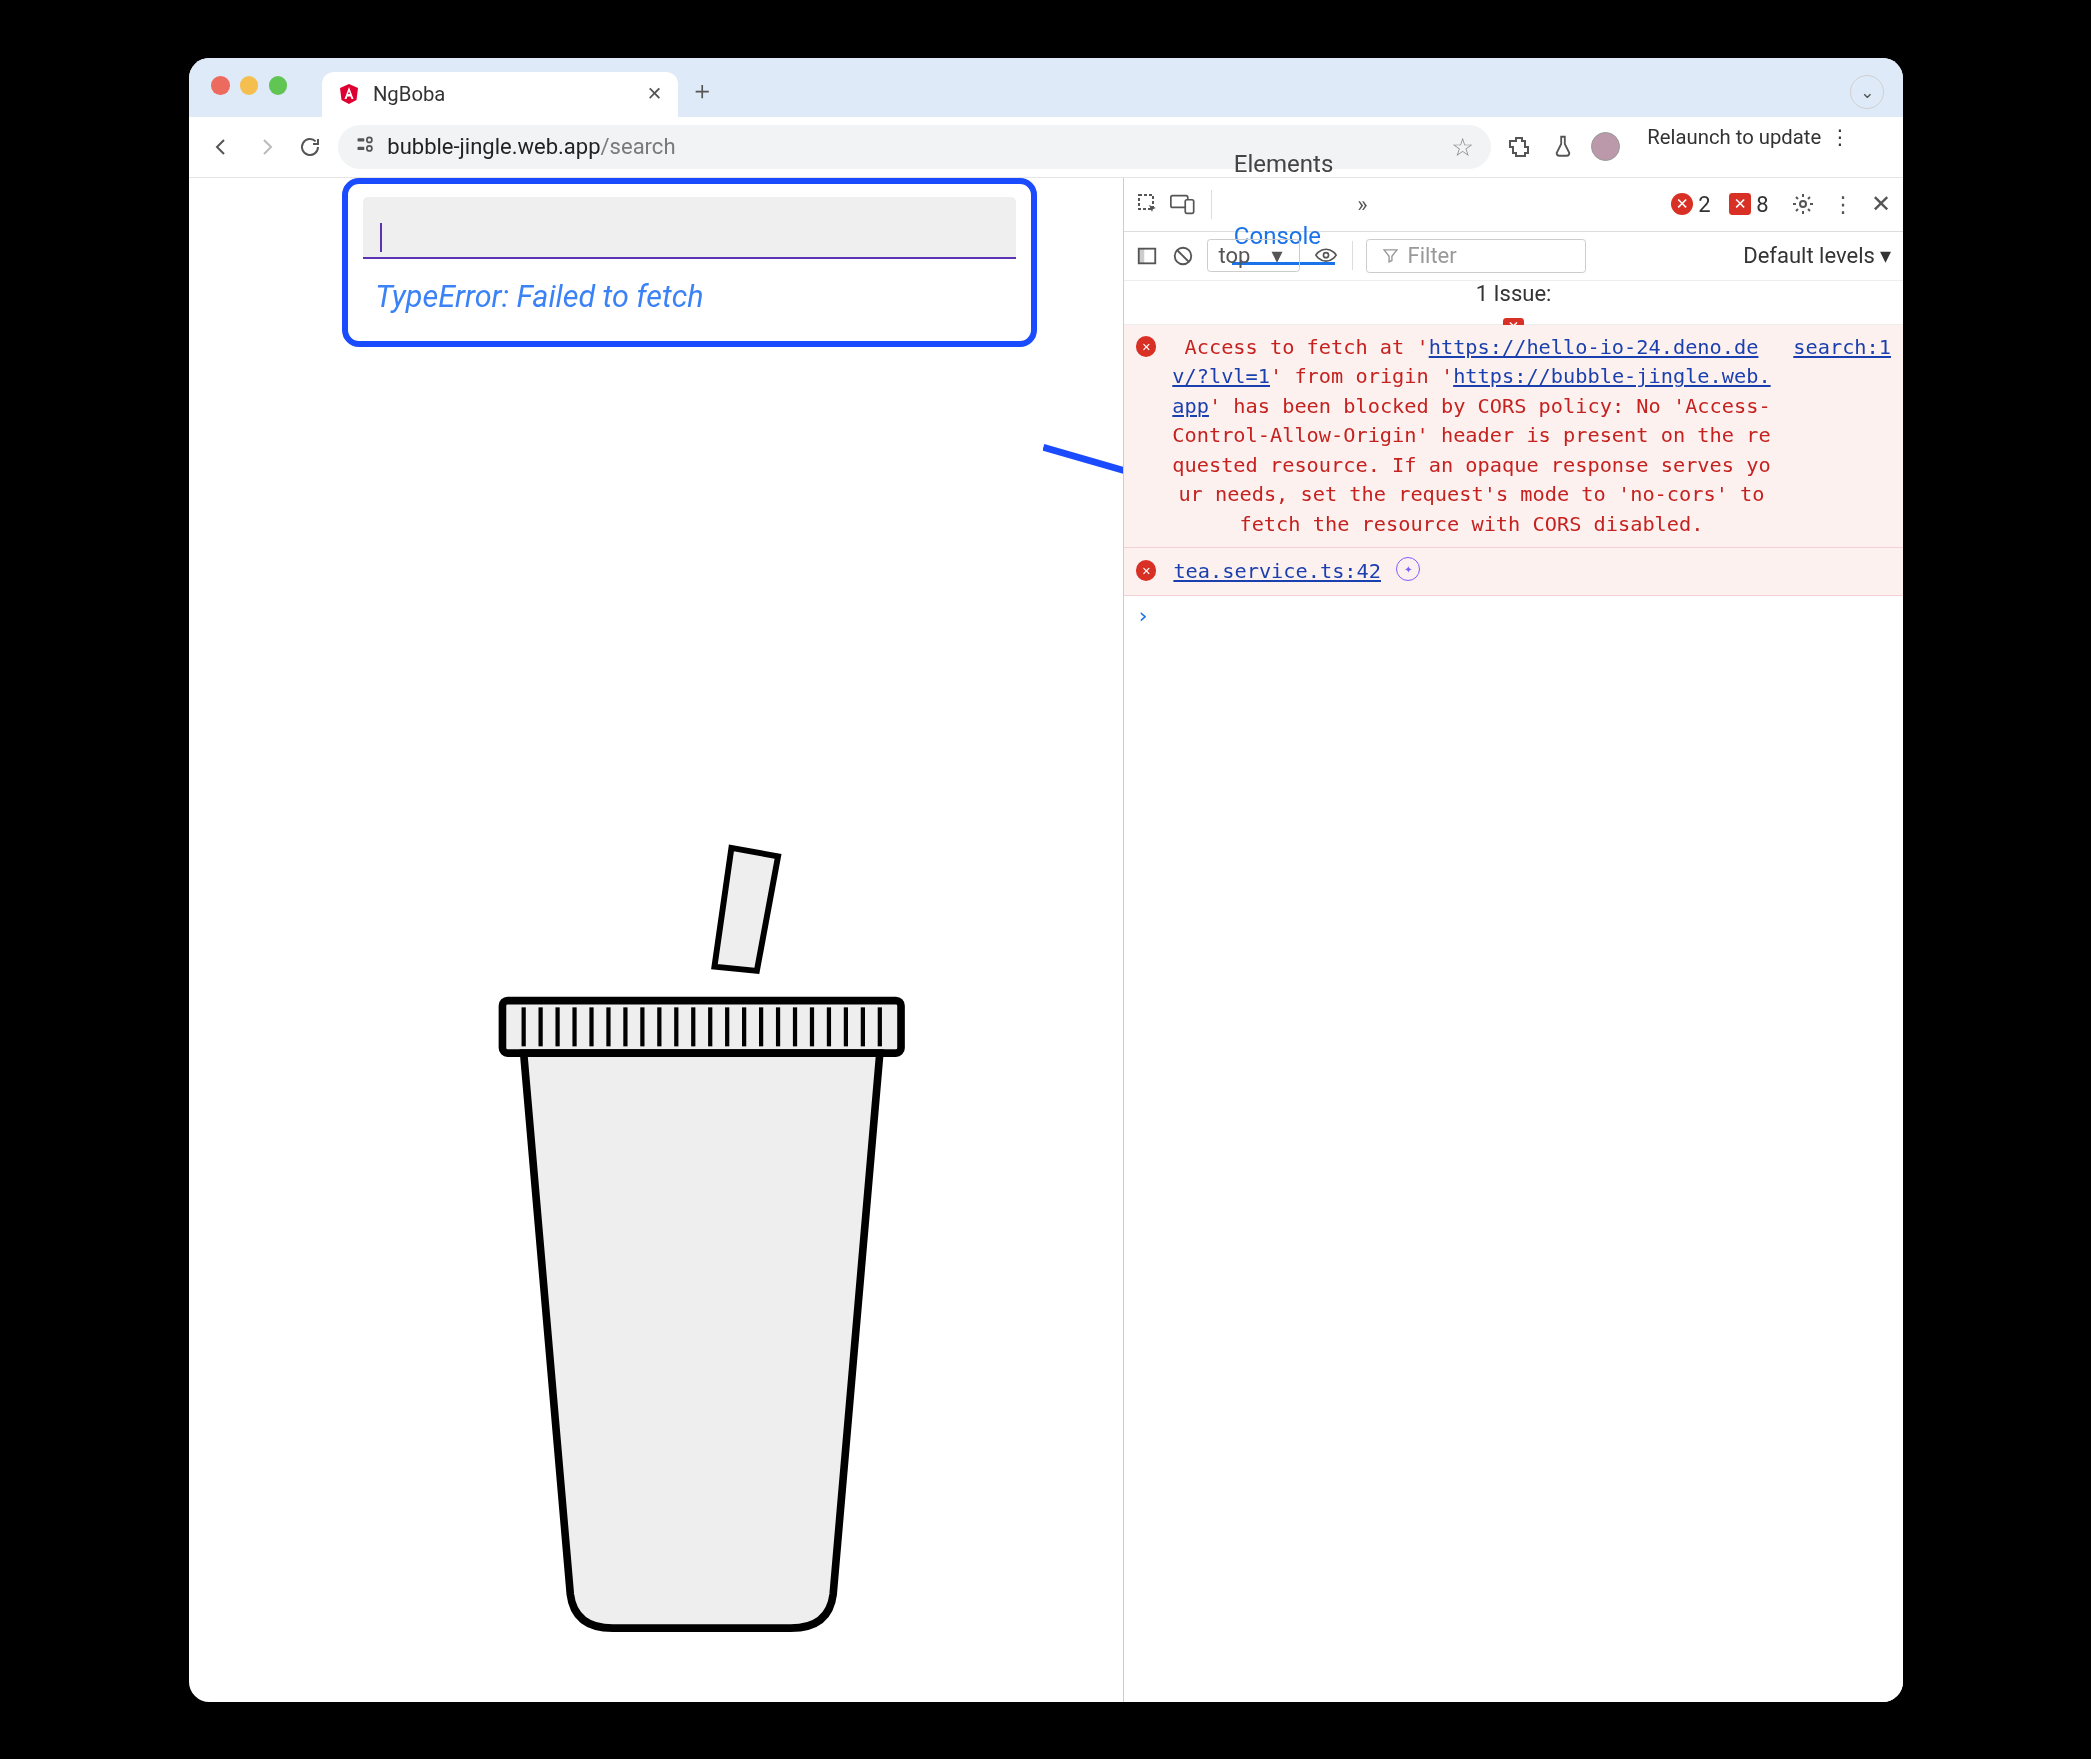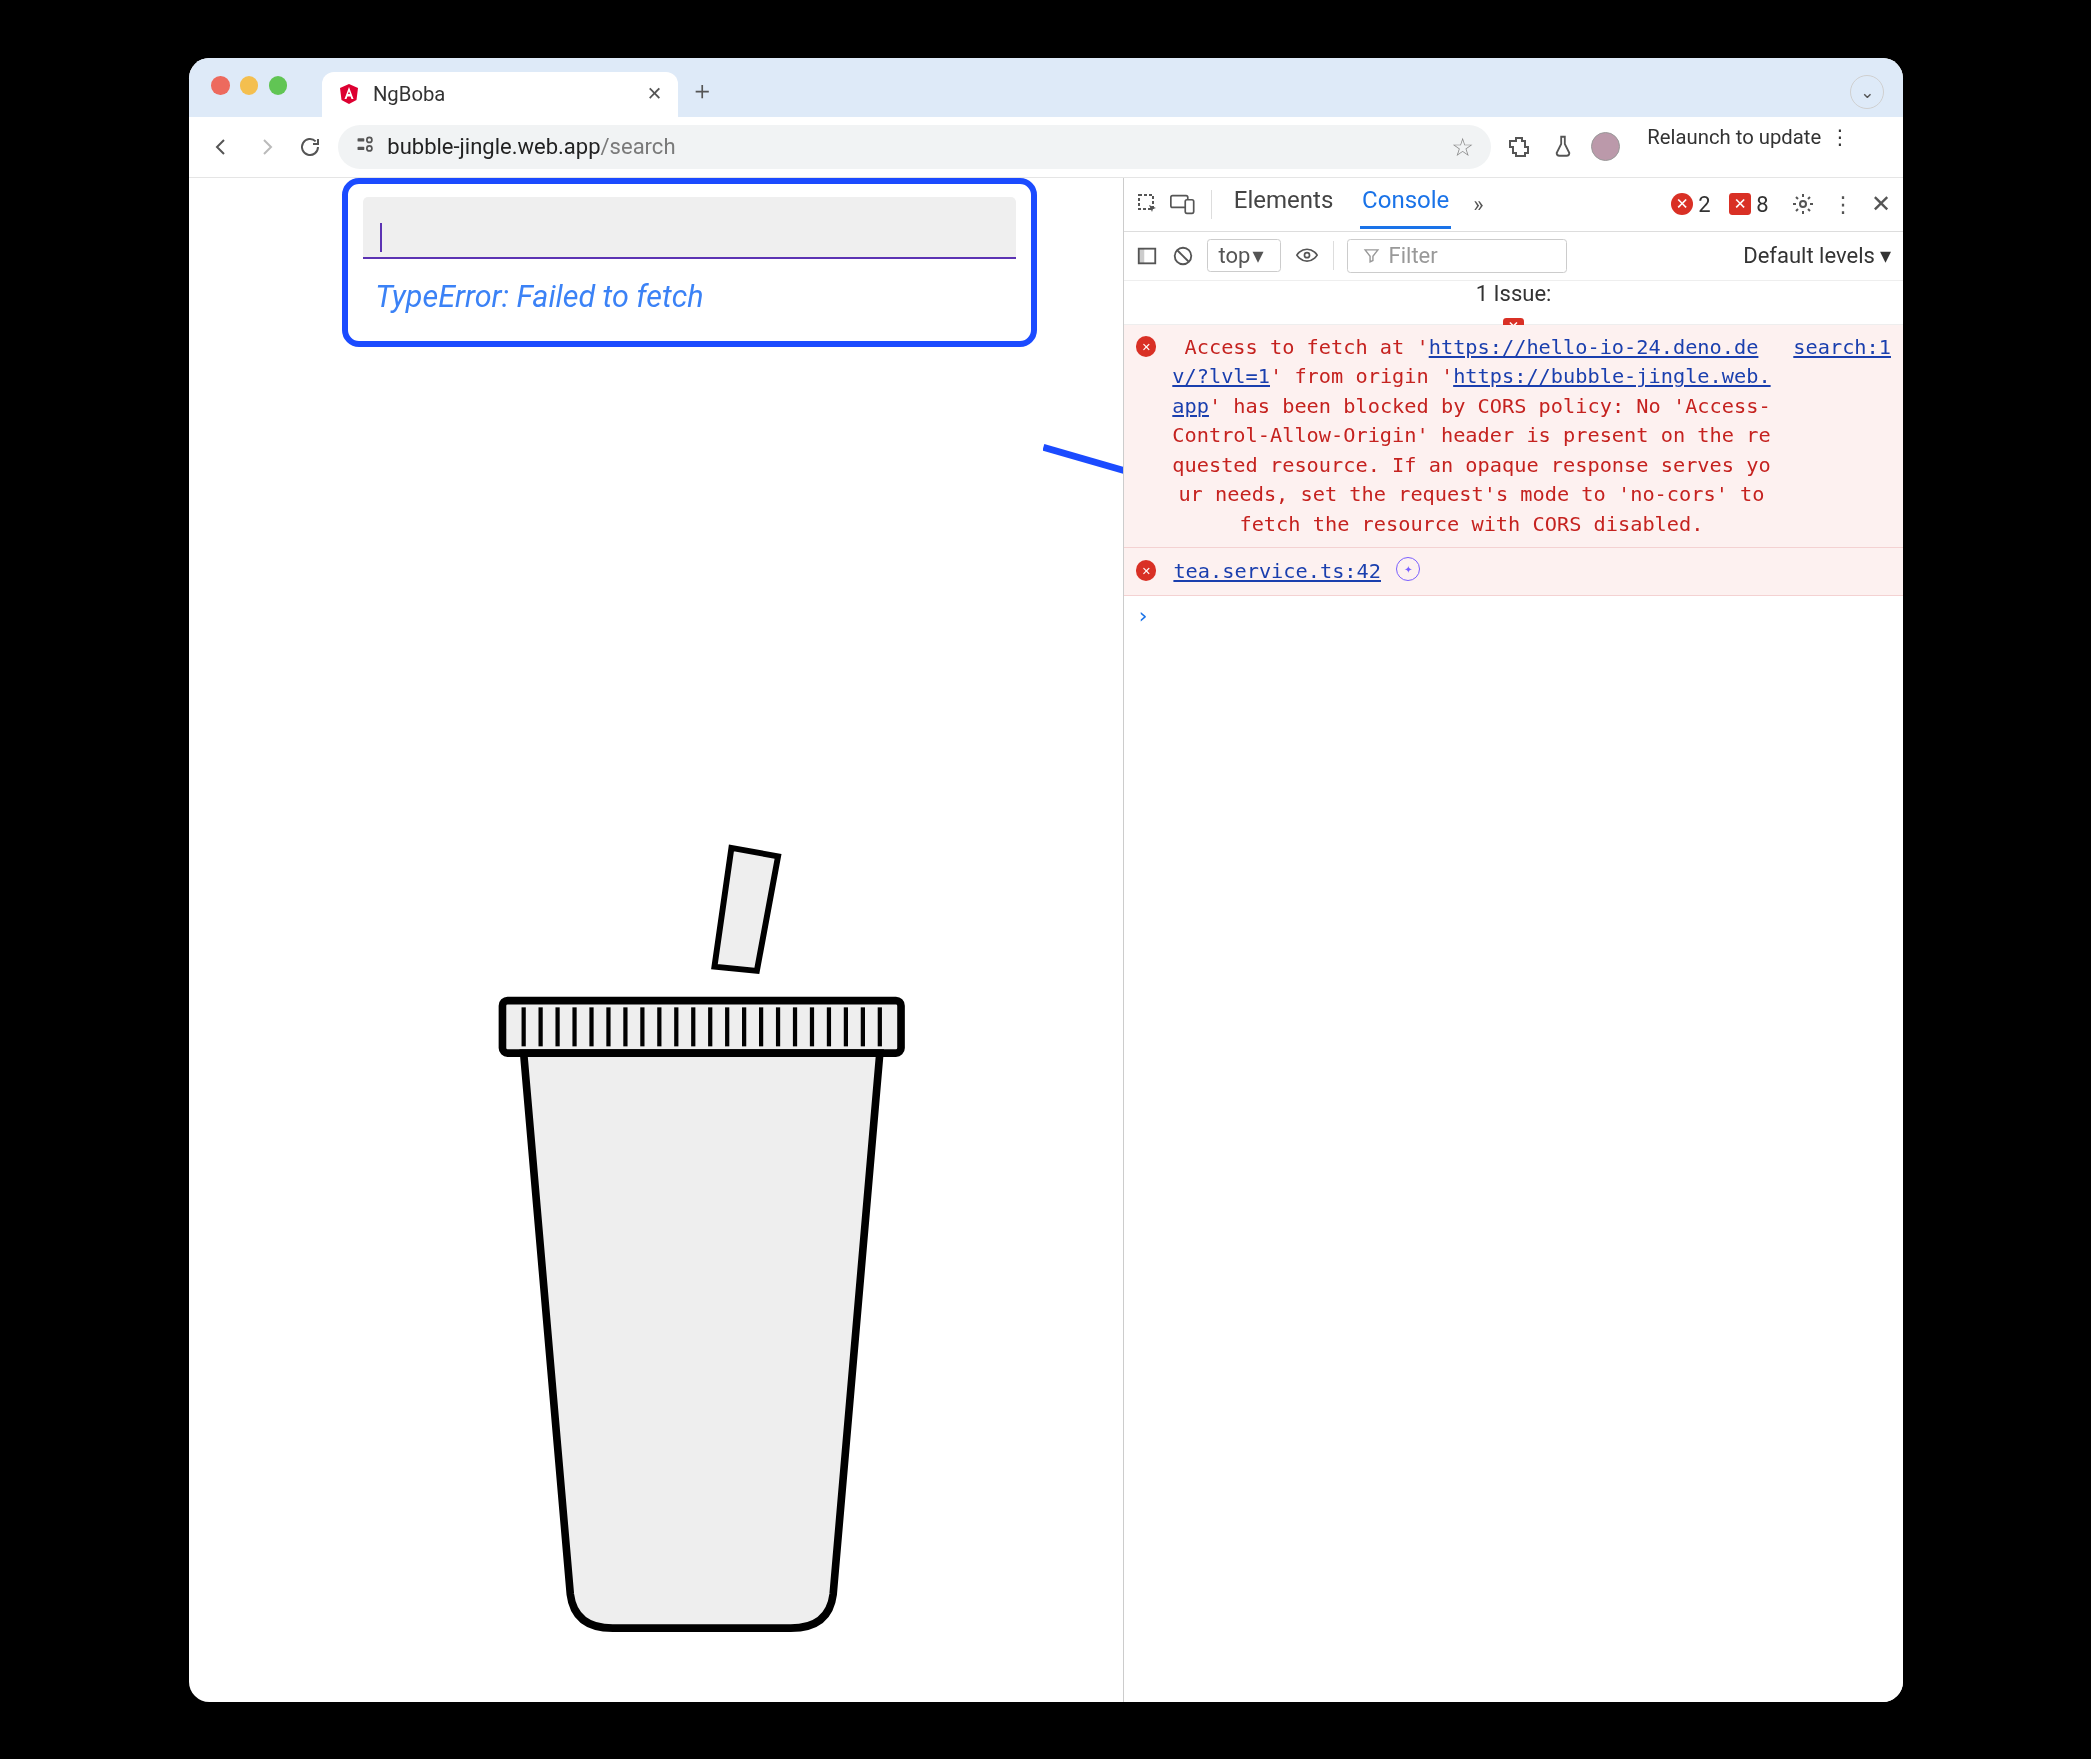--- a/index.html
+++ b/index.html
@@ -39,30 +39,30 @@
   .highlight-box { border:6.8px solid #1b4bff; border-radius:17px; padding:13.6px 15.3px 18.6px; margin:0 42px 0 153px; width:695px; background:#fff; position:relative; }
   .inputwrap { background:#efefef; border-radius:5.1px 5.1px 0 0; padding:25.4px 17px 3.4px; border-bottom:2.5px solid #5c33b3; }
   .inputwrap input { width:100%; border:none; outline:none; background:transparent; font-size:25.4px; color:#333; }
   .caret { width:1.7px; height:29px; background:#5c33b3; }
   .errmsg { color:#3b82f6; font-style:italic; font-size:30.5px; padding:20.3px 12px 8.5px; }
   .arrow { position:absolute; left:854px; top:254px; }
   .cup { position:absolute; left:254px; top:636px; }
 
   
   .dt-top { height:54px; border-bottom:0.8px solid #ddd; display:flex; align-items:center; gap:10.2px; padding:0 12px; }
-  .dt-top .tabs { display:flex; gap:25.4px; font-size:24px; margin-left:5.1px; }
+  .dt-top .tabs { display:flex; gap:25.4px; font-size:24px; margin-left:5.1px;flex-direction:column; }
   .dt-top .tab-i { padding:6.8px 1.7px 12px; color:#444; }
   .dt-top .tab-i.active { color:#1a73e8; border-bottom:3.4px solid #1a73e8; }
   .dt-top .spacer { flex:1; }
   .pill-e { display:flex; align-items:center; gap:5.1px; font-size:22px; }
   .pill-e .ic{width:22px;height:22px;border-radius:50%;background:#d93025;color:#fff;display:flex;align-items:center;justify-content:center;font-size:15.3px;}
   .pill-w .ic{background:#d93025;border-radius:3.4px;}
 
   .dt-sub { height:49px; border-bottom:0.8px solid #eee; display:flex; align-items:center; gap:13.6px; padding:0 12px; font-size:22px; color:#555; }
-  .sel { border:0.8px solid #ccc; border-radius:3.4px; padding:3.4px 17px 3.4px 10.2px; display:flex; align-items:center; gap:2px;}
+  .sel { border:0.8px solid #ccc; border-radius:3.4px; padding:3.4px 17px 3.4px 10.2px; display:flex; align-items:center; gap:21px;}
   .filter { flex:1; max-width:220px; border:0.8px solid #ccc; border-radius:3.4px; height:34px; display:flex; align-items:center; padding:0 15px; gap:8.5px; color:#999;}
   .levels { margin-left:auto; display:flex; align-items:center; gap:5.1px; color:#333;}
 
   .dt-issue { height:44px; border-bottom:0.8px solid #eee; display:flex; align-items:center; gap:12px; padding:0 12px; font-size:22px;flex-direction:column;}
   .dt-issue .ic{width:20.3px;height:20.3px;background:#d93025;border-radius:3.4px;color:#fff;font-size:13.6px;display:flex;align-items:center;justify-content:center;}
 
   .console-body { flex:1; overflow:auto; font-family:Menlo,Consolas,monospace; font-size:20.3px; }
   .msg { display:flex; gap:10.2px; padding:8.5px 12px; border-bottom:0.8px solid #f4d2d2; background:#fdf1f0; line-height:1.45; }
   .msg .sev{flex:0 0 20.3px; margin-top:3.4px;}
   .sev .c{width:20.3px;height:20.3px;border-radius:50%;background:#d93025;color:#fff;display:flex;align-items:center;justify-content:center;font-size:13.6px;}

